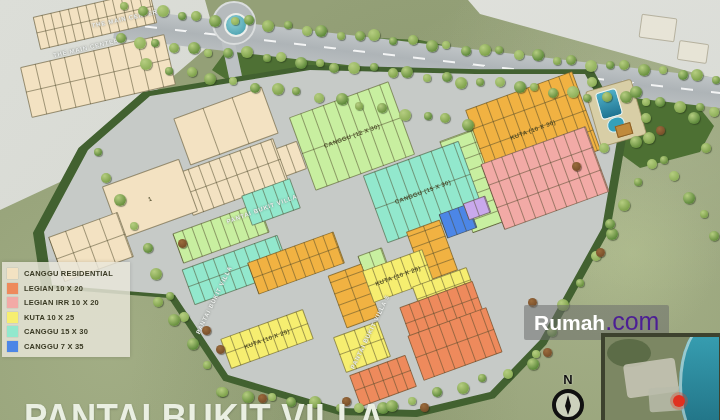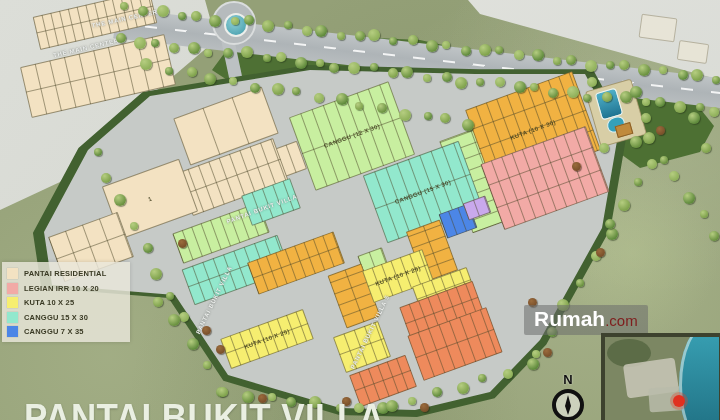--- a/index.html
+++ b/index.html
@@ -60,21 +60,21 @@
   
   .legend-panel{left:2px;top:262px;width:128px;padding:6px 4px 5px 5px;box-sizing:border-box;
     background:rgba(233,231,219,.82);box-shadow:0 0 4px rgba(0,0,0,.15);}
   .legend-row{display:flex;align-items:center;margin-bottom:3.6px;}
   .legend-row:last-child{margin-bottom:0;}
   .swatch{width:11px;height:11px;margin-right:6px;flex:0 0 11px;box-shadow:0 0 1px rgba(0,0,0,.25);}
   .legend-label{font-size:7.5px;font-weight:700;color:#3a3a24;letter-spacing:.2px;white-space:nowrap;}
   .watermark{left:524px;top:305px;padding:2px 10px 4px 10px;background:rgba(108,110,108,.55);
     border-radius:2px;white-space:nowrap;}
   .wm-bold{font-size:21px;font-weight:700;color:#ffffff;}
-  .wm-rest{font-size:15px;font-weight:300;color:#7f1d1d;}
+  .wm-rest{font-size:25px;font-weight:300;color:#4c1d95;}
   .compass{left:546px;top:372px;width:44px;text-align:center;}
   .compass-n{font-size:13px;font-weight:700;color:#101010;text-shadow:0 0 2px rgba(255,255,255,.7);}
   .compass-ring{position:relative;margin:2px auto 0 auto;width:32px;height:32px;border-radius:50%;
     border:4px solid #101010;background:rgba(242,242,236,.55);box-sizing:border-box;}
   .compass-needle{position:absolute;left:9px;top:2px;width:6px;height:20px;background:#101010;
     clip-path:polygon(50% 0,100% 55%,50% 100%,0 55%);}
   .inset-map{left:601px;top:333px;width:122px;height:92px;border:4px solid #3d422e;box-sizing:border-box;
     background:#7c8763;overflow:hidden;}
   .inset-sea{position:absolute;right:-18px;top:-12px;width:58px;height:120px;
     background:linear-gradient(180deg,#39a2b5,#1d6b7e);border-radius:48% 0 0 48%/50% 0 0 50%;
@@ -315,21 +315,25 @@
       <div class="bush" style="left: 596px; top: 248px; width: 9px; height: 9px;"></div>
       <div class="bush" style="left: 656px; top: 126px; width: 9px; height: 9px;"></div>
       <div class="bush" style="left: 694px; top: 338px; width: 9px; height: 9px;"></div>
       <div class="bush" style="left: 543px; top: 348px; width: 9px; height: 9px;"></div>
     </div>
 
   <div class="abs legend-panel">
     <div id="legend-list">
         <div class="legend-row">
           <div class="swatch" style="background: rgb(243, 226, 194);"></div>
-          <span class="legend-label">PANTAI RESIDENTIAL</span>
+          <span class="legend-label">CANGGU RESIDENTIAL</span>
+        </div>
+        <div class="legend-row">
+          <div class="swatch" style="background: rgb(238, 138, 92);"></div>
+          <span class="legend-label">LEGIAN 10 X 20</span>
         </div>
         <div class="legend-row">
           <div class="swatch" style="background: rgb(242, 170, 166);"></div>
           <span class="legend-label">LEGIAN IRR 10 X 20</span>
         </div>
         <div class="legend-row">
           <div class="swatch" style="background: rgb(246, 238, 112);"></div>
           <span class="legend-label">KUTA 10 X 25</span>
         </div>
         <div class="legend-row">

